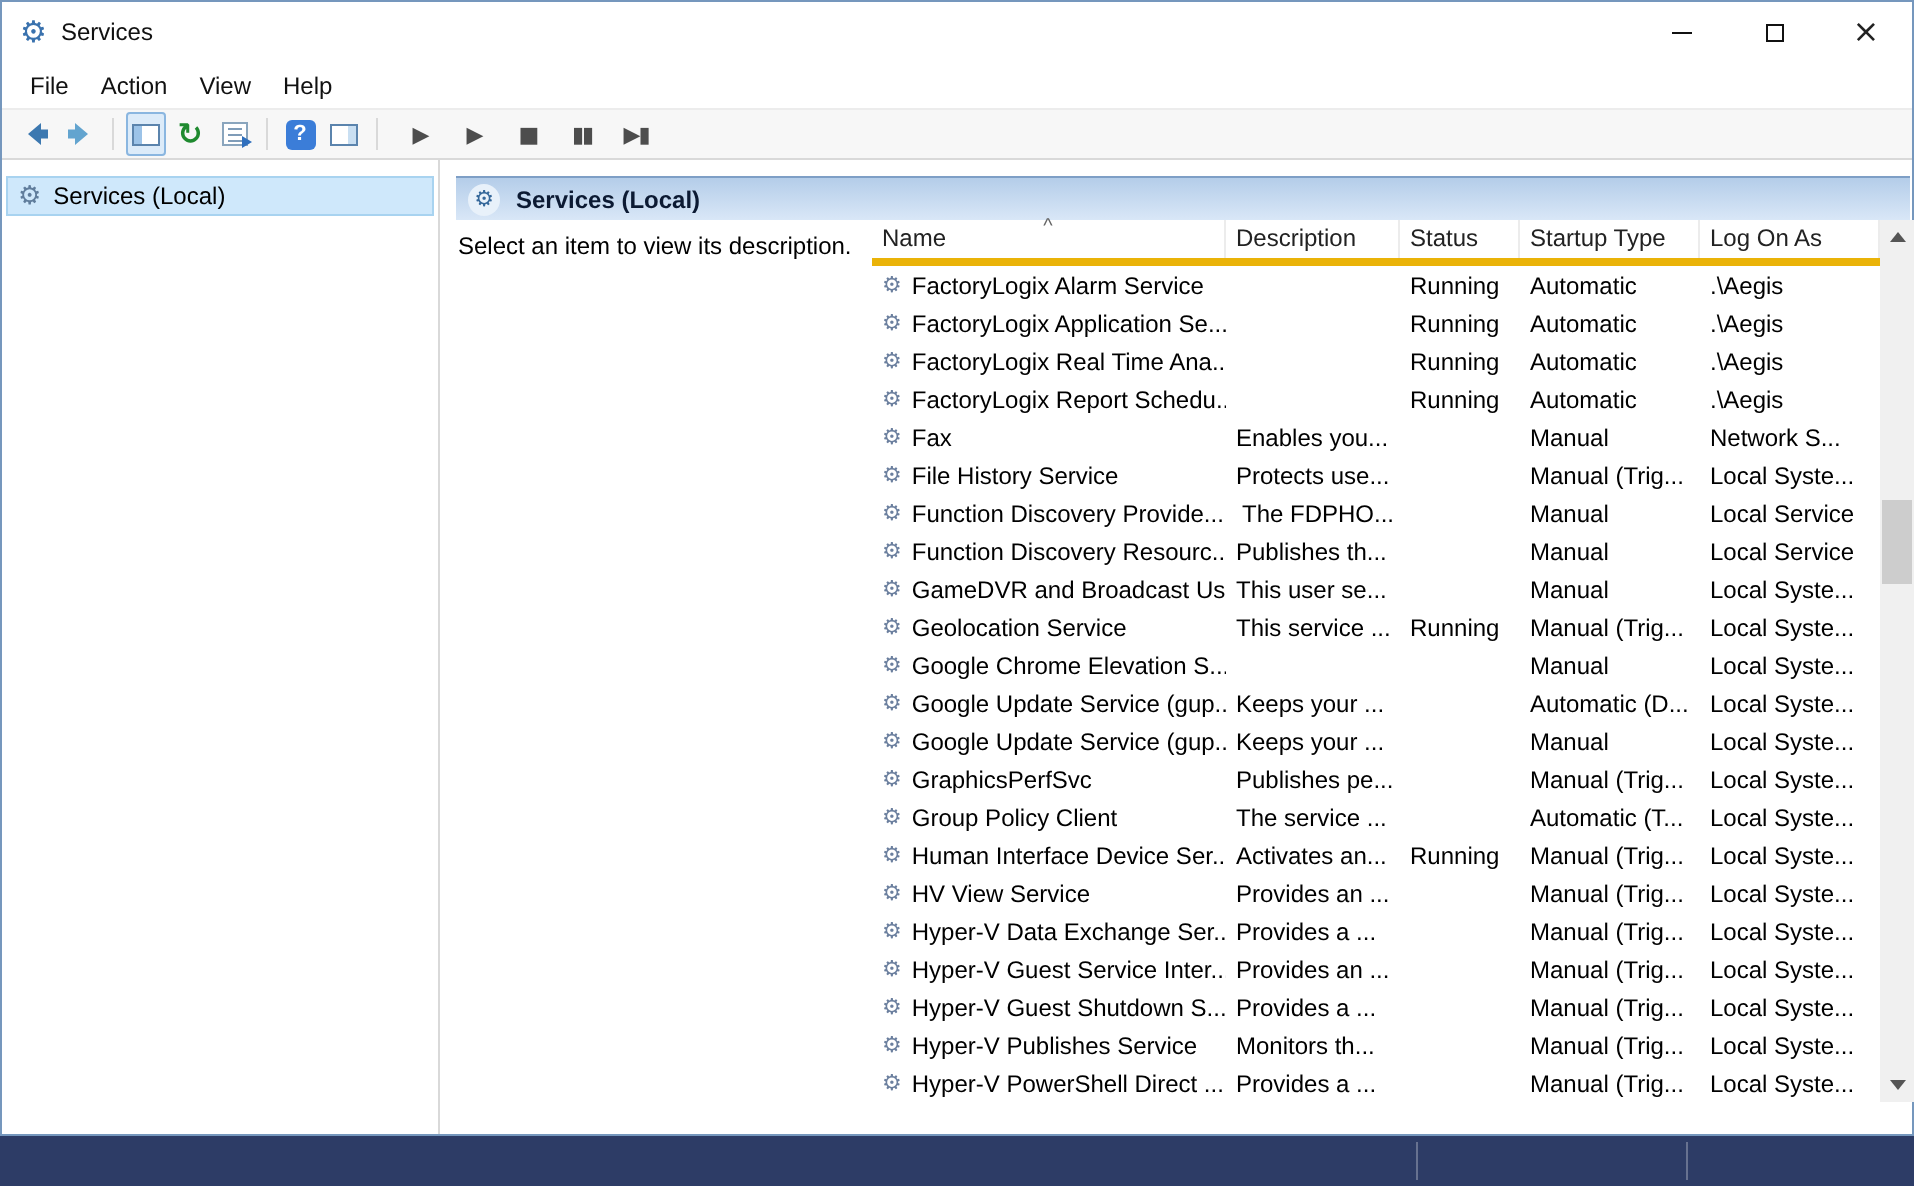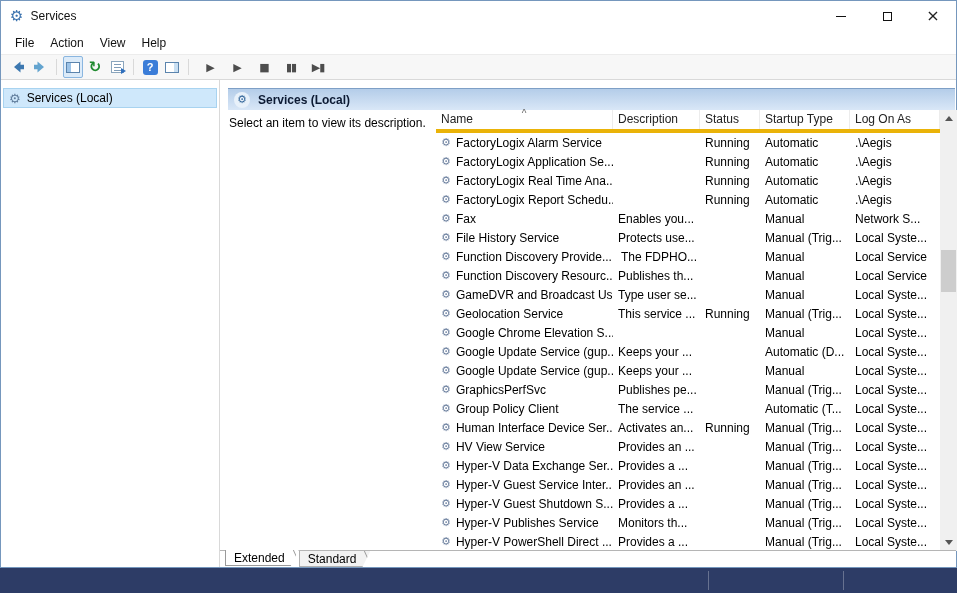--- a/index.html
+++ b/index.html
@@ -347,21 +347,21 @@
           <div class="cell" style="width: 90px;">
             <span>Local Service</span>
           </div>
         </div>
         <div class="lrow">
           <div class="cell" style="width: 177px;">
             <span class="svc-ic icon">⚙</span>
             <span>GameDVR and Broadcast Us...</span>
           </div>
           <div class="cell" style="width: 87px;">
-            <span>Type user se...</span>
+            <span>This user se...</span>
           </div>
           <div class="cell" style="width: 60px;">
             <span></span>
           </div>
           <div class="cell" style="width: 90px;">
             <span>Manual</span>
           </div>
           <div class="cell" style="width: 90px;">
             <span>Local Syste...</span>
           </div>
@@ -605,24 +605,20 @@
     <div class="vscroll">
       <div class="sb-btn" style="top:0">
           <span class="tri-up"></span>
         </div>
       <div class="sb-thumb"></div>
       <div class="sb-btn" style="bottom:0">
           <span class="tri-down"></span>
         </div>
     </div>
 
-    <div class="tabs-row">
-        <div class="tab active">Extended<span class="tab-slash"></span></div>
-        <div class="tab inactive">Standard<span class="tab-slash"></span></div>
-      </div>
   </div>
 
 </div>
 
 <div class="taskbar">
   <div class="tb-sep" style="left:708px"></div>
   <div class="tb-sep" style="left:843px"></div>
 </div>
 
 </body></html>

